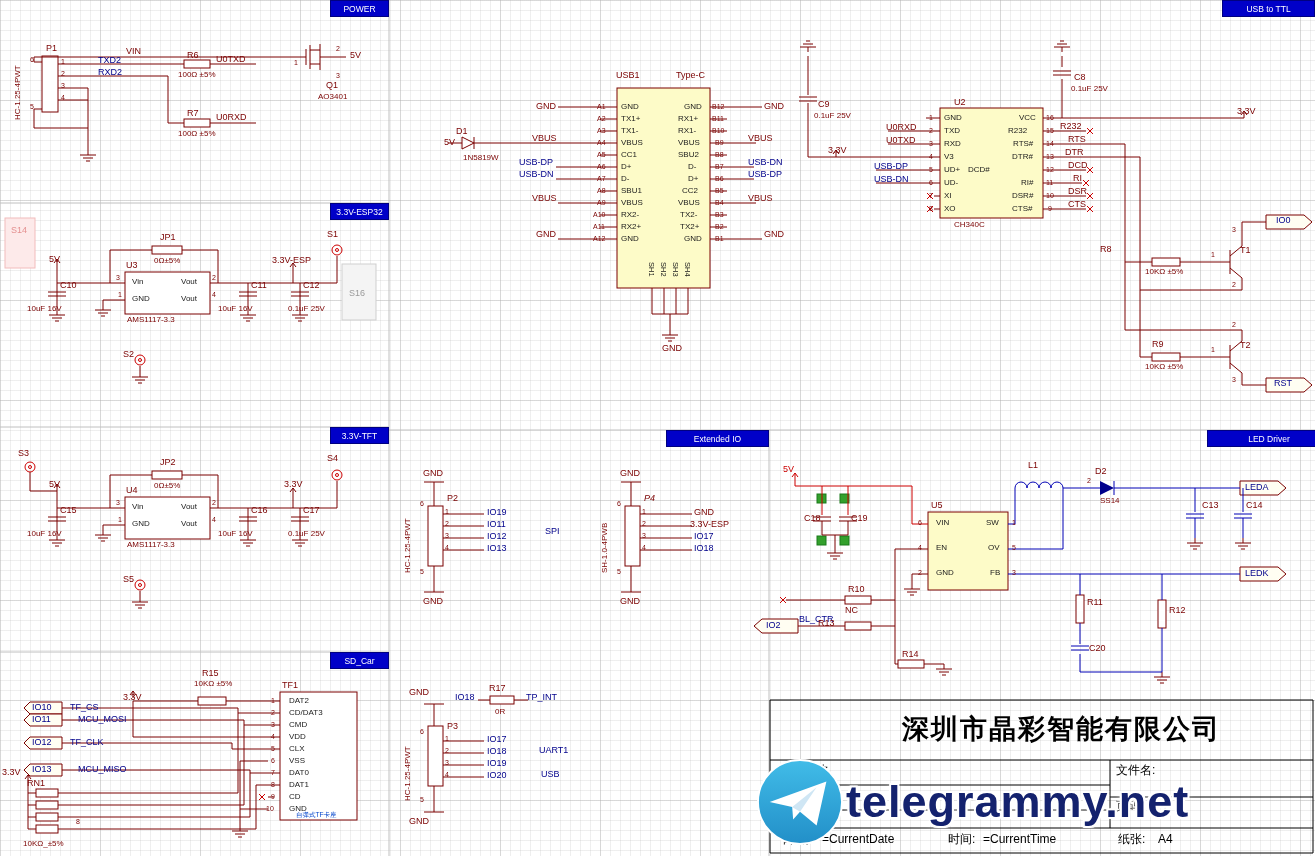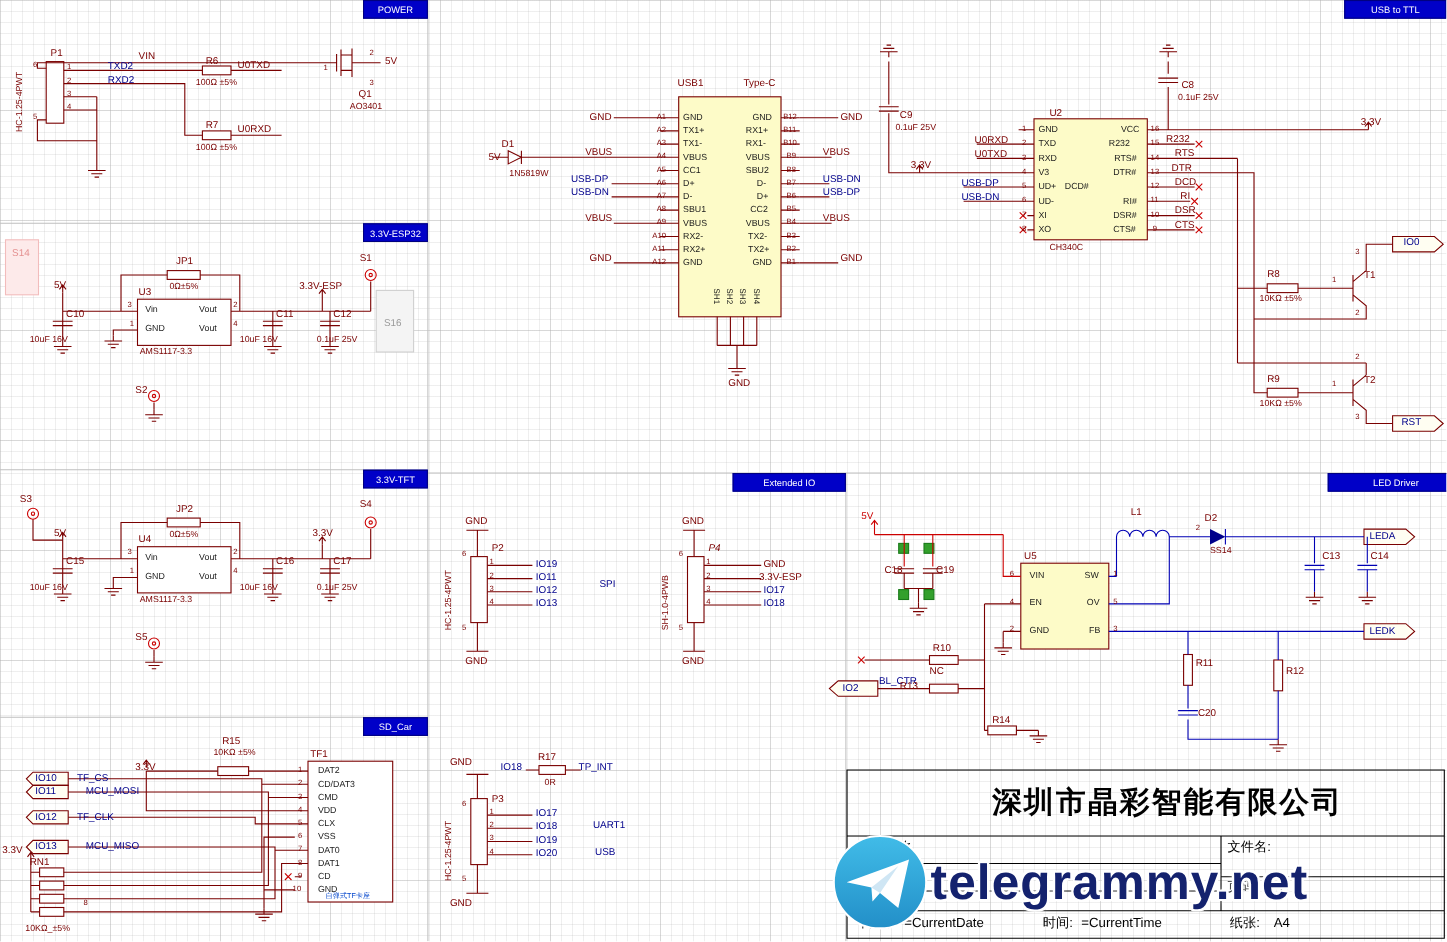--- a/index.html
+++ b/index.html
@@ -435,21 +435,21 @@
       <span class="lbl net" style="left: 1060px; top: 122px;">R232</span>
       <span class="lbl net" style="left: 1068px; top: 135px;">RTS</span>
       <span class="lbl net" style="left: 1065px; top: 148px;">DTR</span>
       <span class="lbl net" style="left: 1068px; top: 161px;">DCD</span>
       <span class="lbl net" style="left: 1073px; top: 174px;">RI</span>
       <span class="lbl net" style="left: 1068px; top: 187px;">DSR</span>
       <span class="lbl net" style="left: 1068px; top: 200px;">CTS</span>
       <span class="lbl des" style="left: 1074px; top: 73px;">C8</span>
       <span class="lbl val" style="left: 1071px; top: 85px;">0.1uF 25V</span>
       <span class="lbl net" style="left: 1237px; top: 107px;">3.3V</span>
-      <span class="lbl des" style="left: 1152px; top: 245px;">R8</span>
+      <span class="lbl des" style="left: 1100px; top: 245px;">R8</span>
       <span class="lbl val" style="left: 1145px; top: 268px;">10KΩ ±5%</span>
       <span class="lbl des" style="left: 1240px; top: 246px;">T1</span>
       <span class="lbl sig" style="left: 1276px; top: 216px;">IO0</span>
       <span class="lbl pin" style="left: 1232px; top: 226px;">3</span>
       <span class="lbl pin" style="left: 1232px; top: 281px;">2</span>
       <span class="lbl pin" style="left: 1211px; top: 251px;">1</span>
       <span class="lbl des" style="left: 1152px; top: 340px;">R9</span>
       <span class="lbl val" style="left: 1145px; top: 363px;">10KΩ ±5%</span>
       <span class="lbl des" style="left: 1240px; top: 341px;">T2</span>
       <span class="lbl sig" style="left: 1274px; top: 379px;">RST</span>

